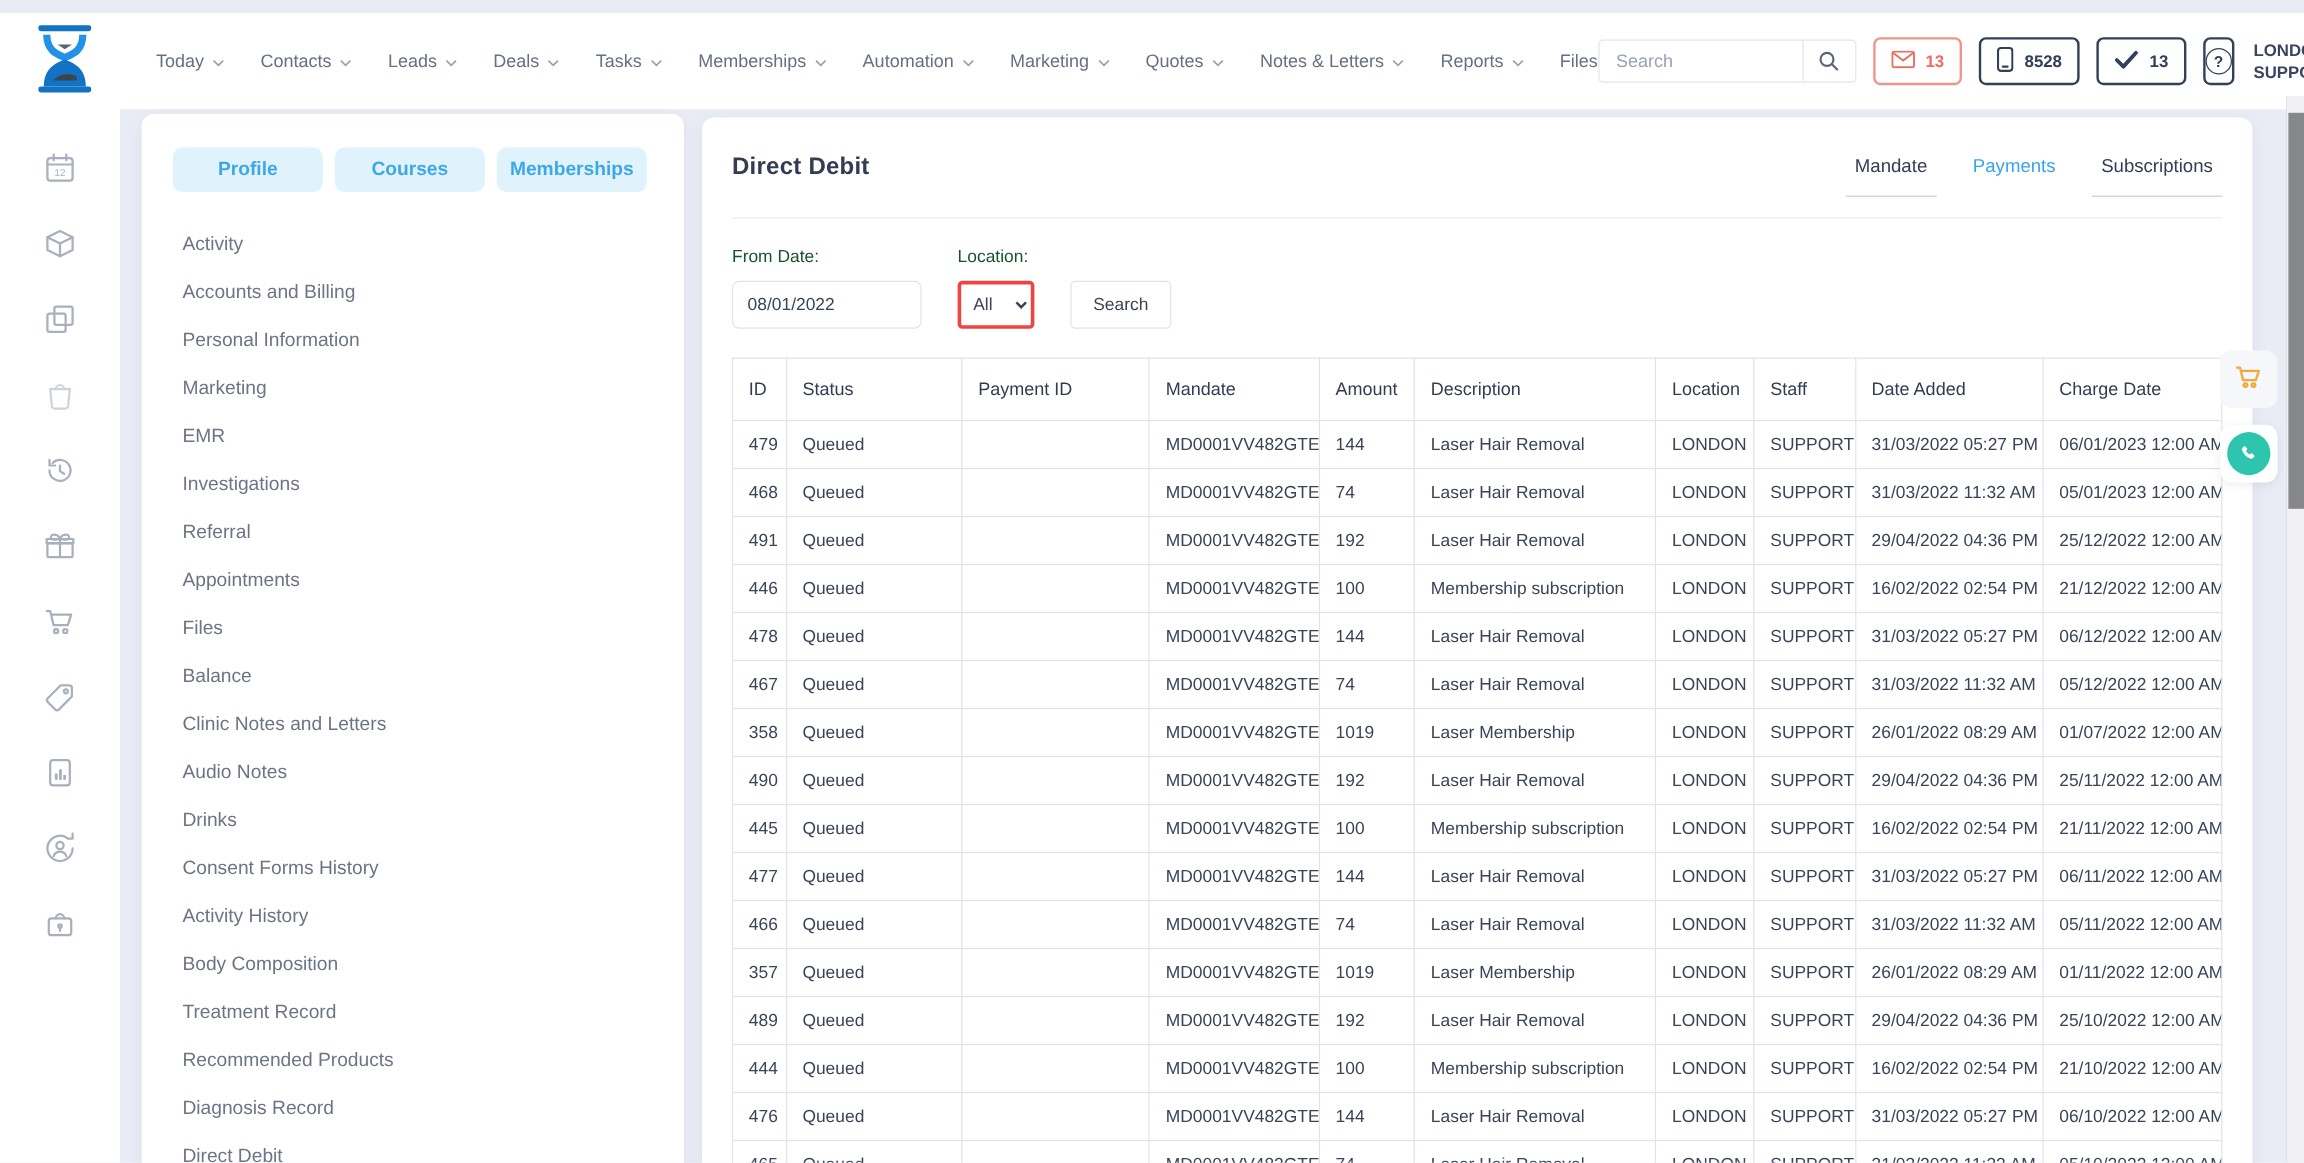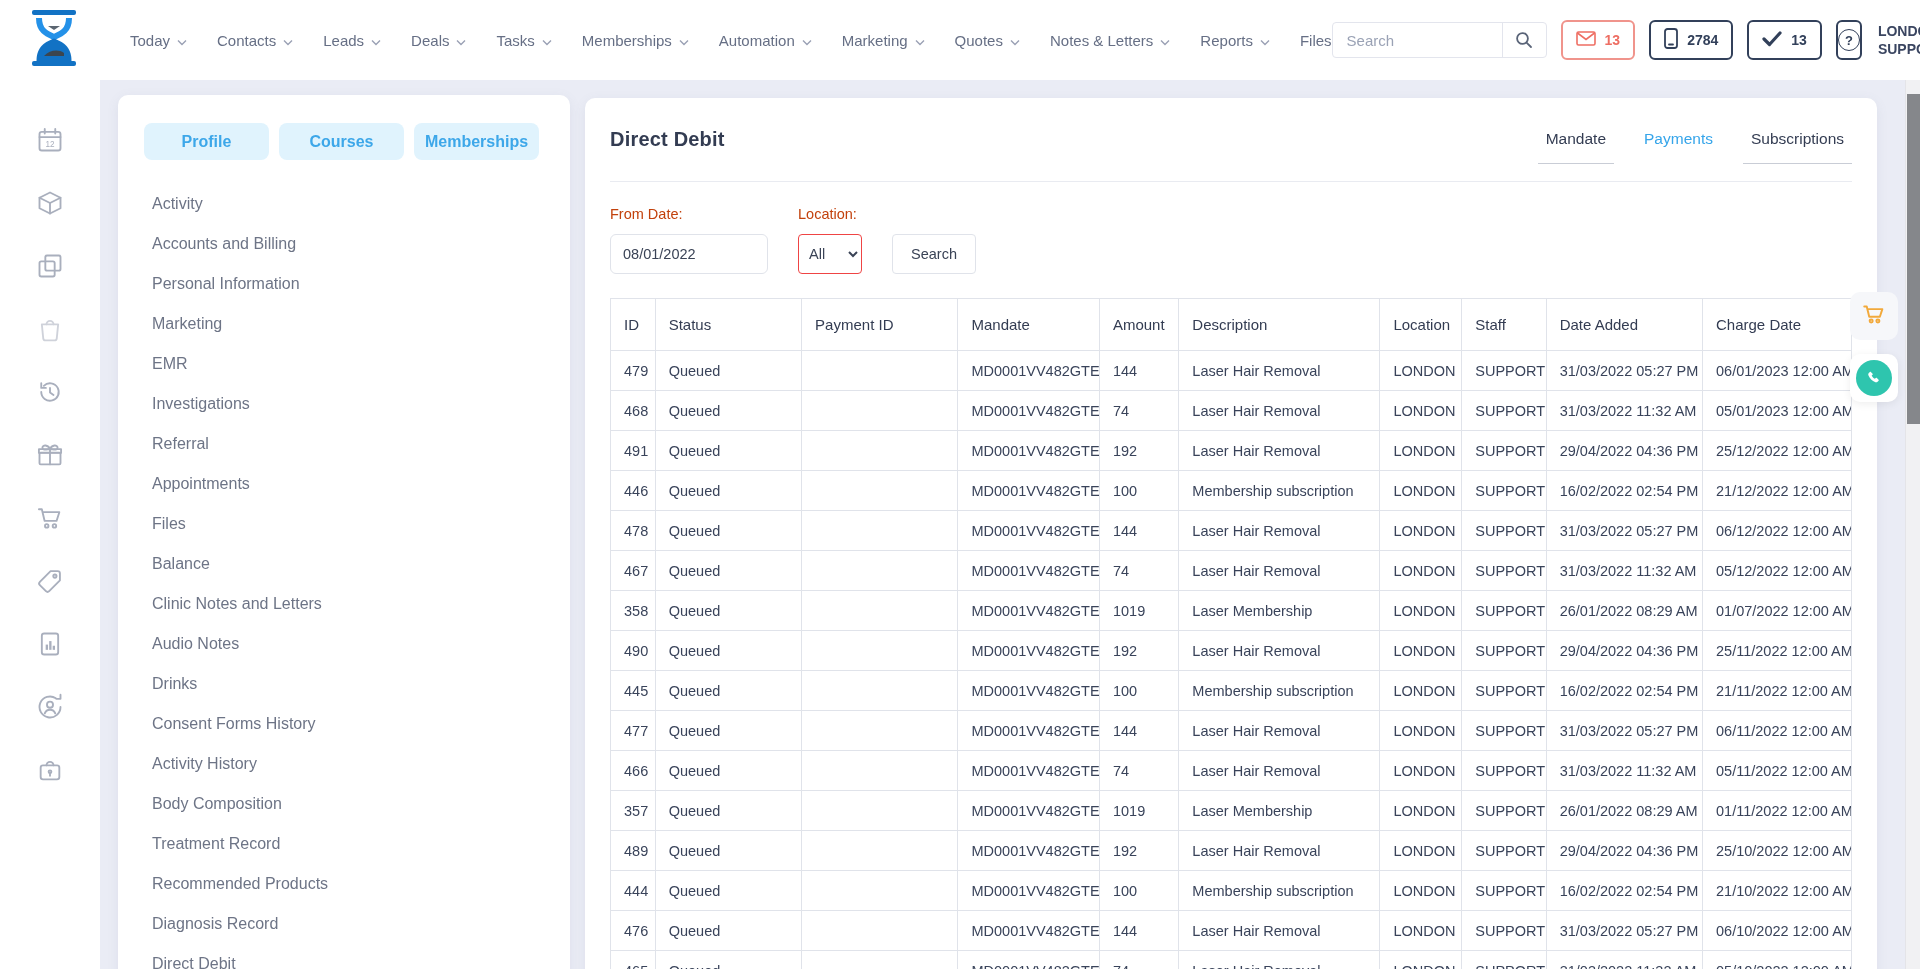--- a/index.html
+++ b/index.html
@@ -4,21 +4,21 @@
 <style>
   * { margin:0; padding:0; box-sizing:border-box; }
   html,body { width:1920px; height:969px; overflow:hidden; }
   body {
     position:relative;
     background:#eaecf5;
     font-family:"Liberation Sans","DejaVu Sans",sans-serif;
     color:#333c52;
   }
   
-  .topbar{position:absolute;top:0;left:0;width:1920px;height:80px;background:#fff;display:flex;align-items:center;z-index:6;padding-right:26px;}
+  .topbar{position:absolute;top:11px;left:0;width:1920px;height:80px;background:#fff;display:flex;align-items:center;z-index:6;padding-right:26px;}
   .logo{margin-left:24px;display:flex;align-items:center;cursor:pointer;}
   .nav{display:flex;gap:30px;margin-left:46px;align-items:center;}
   .nav-item{display:flex;align-items:center;gap:7px;font-size:15px;color:#666f85;cursor:pointer;white-space:nowrap;}
   .nav-item svg{margin-top:2px;}
   .search-box{margin-left:auto;width:215px;height:36px;border:1px solid #e3e5ed;border-radius:4px;display:flex;align-items:stretch;background:#fff;}
   .search-box input{flex:1;border:0;outline:0;padding:0 14px;font-size:15px;color:#4a5268;min-width:0;background:transparent;}
   .search-box input::placeholder{color:#9aa2b5;}
   .search-go{width:44px;border-left:1px solid #e3e5ed;display:flex;align-items:center;justify-content:center;cursor:pointer;}
   .badge-btn{height:40px;border:2px solid #32405a;border-radius:6px;display:flex;align-items:center;gap:9px;padding:0 13px;margin-left:14px;font-size:14px;font-weight:bold;color:#32405a;background:#fff;cursor:pointer;white-space:nowrap;}
   .badge-btn.mail{border-color:#f0948c;color:#ee6e63;}
@@ -38,23 +38,23 @@
   .panel-menu li{height:40px;display:flex;align-items:center;font-size:16px;color:#6d7486;cursor:pointer;}
   
   .main-card{position:absolute;left:585px;top:98px;width:1292px;height:900px;background:#fff;border-radius:10px;box-shadow:0 3px 12px rgba(110,120,150,.10);padding:0 25px;z-index:3;}
   .main-head{height:84px;display:flex;align-items:center;border-bottom:1px solid #e9ebf1;}
   .main-title{font-size:20px;font-weight:bold;color:#333c52;letter-spacing:.2px;}
   .main-tabs{margin-left:auto;display:flex;gap:38px;margin-top:14px;margin-right:8px;}
   .main-tab{font-size:15.5px;color:#333c52;padding-bottom:16px;position:relative;cursor:pointer;}
   .main-tab:not(.active)::after{content:"";position:absolute;left:-8px;right:-8px;bottom:0;height:1px;background:#c9cdd6;}
   .main-tab.active{color:#36a5ea;}
   .filters{display:flex;align-items:flex-end;gap:30px;margin-top:24px;}
-  .fgroup label{display:block;font-size:14.5px;color:#c2410c;margin-bottom:12px;}
+  .fgroup label{display:block;font-size:14.5px;color:#14532d;margin-bottom:12px;}
   .fgroup input{width:158px;height:40px;border:1px solid #e0e3ea;border-radius:6px;padding:0 12px;font-size:14.5px;color:#3a4356;background:#fff;outline:none;}
-  .fgroup select{height:40px;min-width:64px;border:1px solid #ef4444;border-radius:4px;font-size:14.5px;color:#3a4356;padding:0 6px;background:#fff;outline:none;}
+  .fgroup select{height:40px;min-width:64px;border:3px solid #ef4444;border-radius:4px;font-size:14.5px;color:#3a4356;padding:0 6px;background:#fff;outline:none;}
   .search-button{height:40px;padding:0 18px;border:1px solid #e0e3ea;border-radius:4px;background:#fff;font-size:14.5px;color:#3a4356;cursor:pointer;}
   .table-wrap{margin-top:24px;}
   table{width:100%;border-collapse:collapse;table-layout:fixed;}
   th,td{border:1px solid #e0e3ea;text-align:left;padding-left:13px;overflow:hidden;white-space:nowrap;}
   th{height:52px;font-size:15px;font-weight:500;color:#333c52;}
   td{height:40px;font-size:14.5px;color:#39435a;}
   
   .float-cart{position:absolute;right:22px;top:292px;width:48px;height:48px;background:#f6f7fa;border-radius:10px;display:flex;align-items:center;justify-content:center;cursor:pointer;z-index:5;}
   .float-phone{position:absolute;right:22px;top:354px;width:48px;height:48px;background:#fff;border-radius:10px;box-shadow:0 2px 8px rgba(0,0,0,.07);display:flex;align-items:center;justify-content:center;cursor:pointer;z-index:5;}
   .phone-circle{width:36px;height:36px;border-radius:50%;background:#2ec5ae;display:flex;align-items:center;justify-content:center;}
@@ -194,21 +194,21 @@
     <span>13</span>
   </button>
 
   <button class="badge-btn">
     <span>
       <svg width="14" height="21" viewBox="0 0 14 21">
           <rect x="1" y="1" width="12" height="19" rx="2.5" fill="none" stroke="#32405a" stroke-width="1.8"></rect>
           <line x1="5" y1="16.5" x2="9" y2="16.5" stroke="#32405a" stroke-width="1.8" stroke-linecap="round"></line>
         </svg>
     </span>
-    <span>2784</span>
+    <span>8528</span>
   </button>
 
   <button class="badge-btn">
     <span>
       <svg width="20" height="16" viewBox="0 0 20 16">
           <polyline points="2,8 7.5,13.5 18,2" fill="none" stroke="#32405a" stroke-width="3.2" stroke-linecap="round" stroke-linejoin="round"></polyline>
         </svg>
     </span>
     <span>13</span>
   </button>

